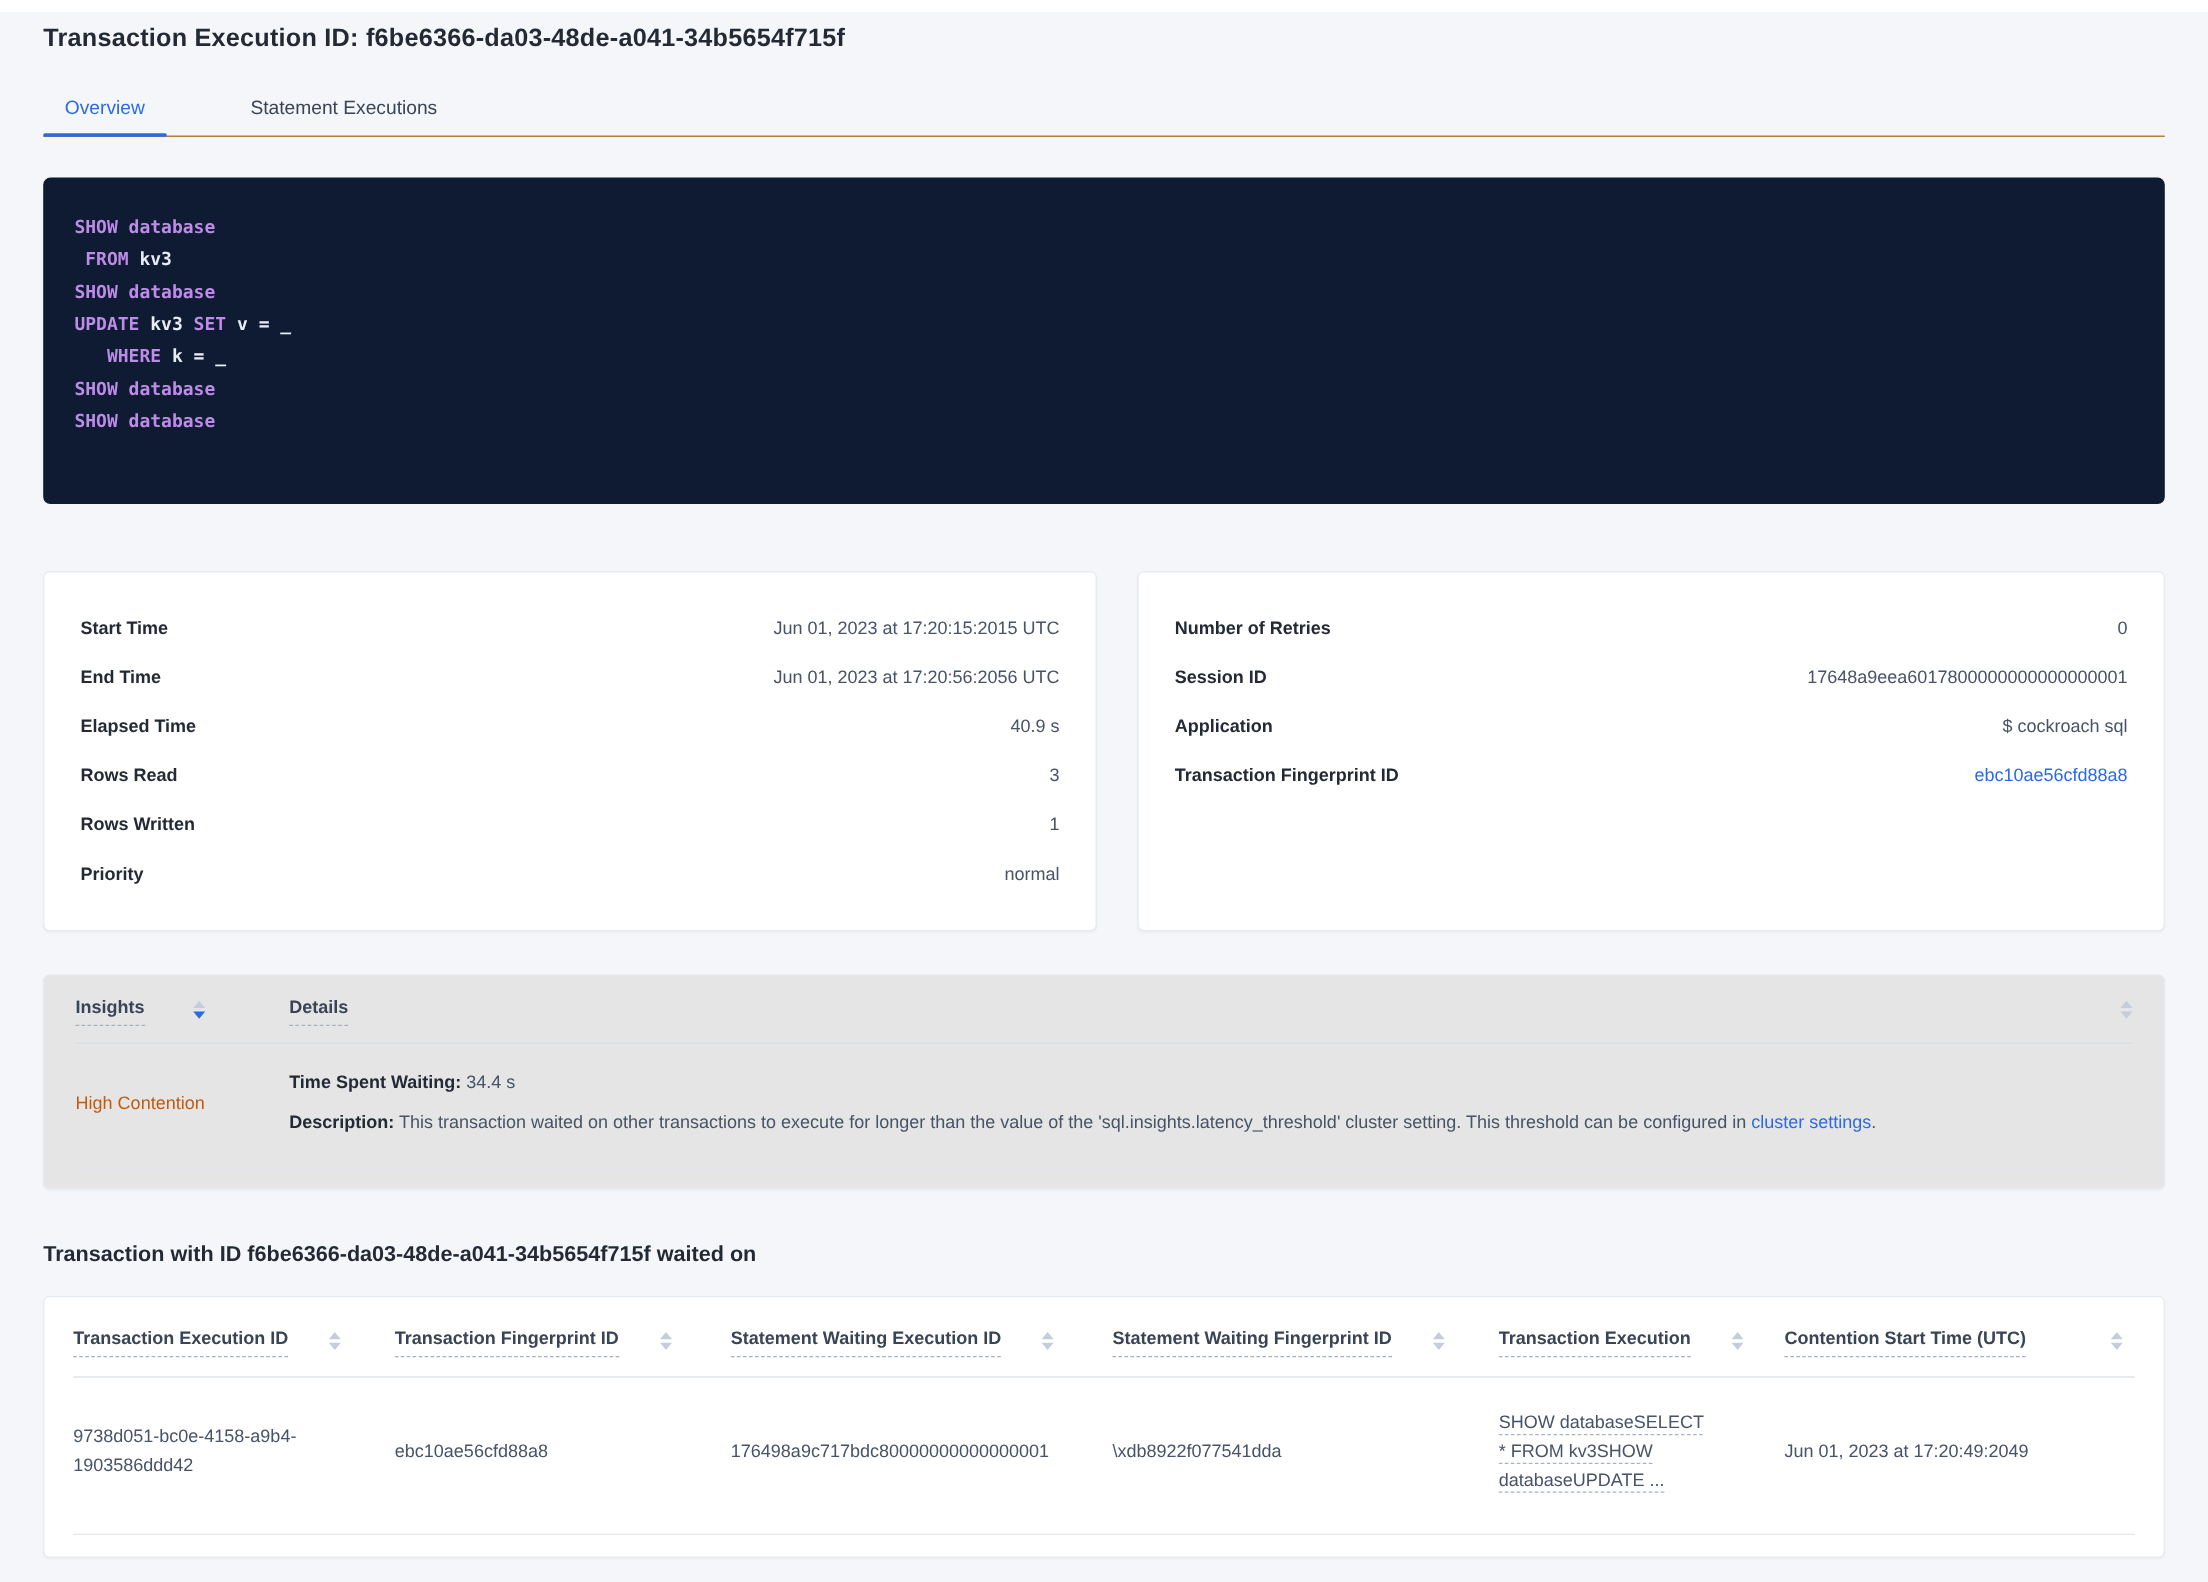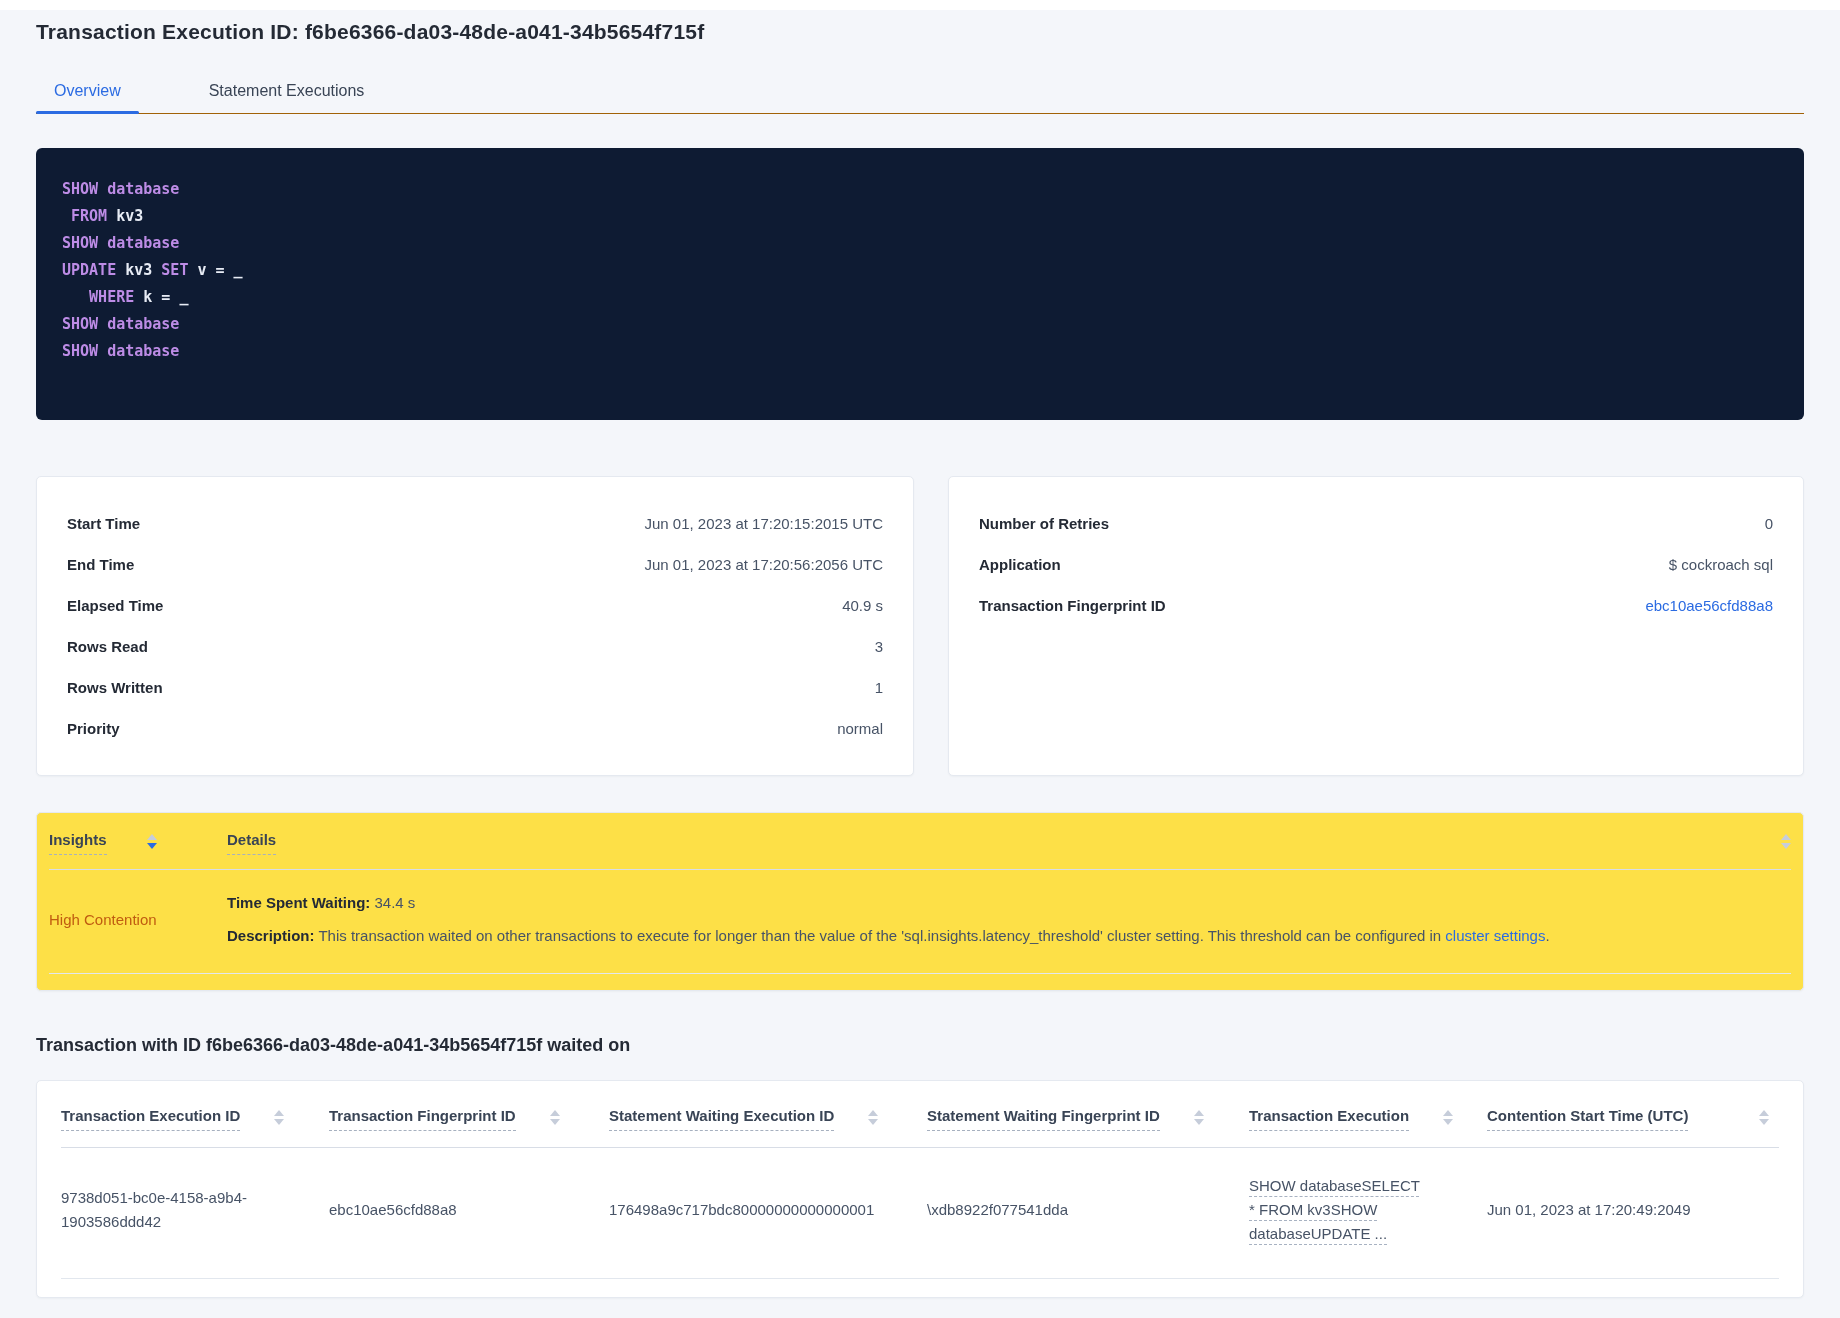--- a/index.html
+++ b/index.html
@@ -29,21 +29,21 @@
 
   .cards { display:flex; gap:34px; margin-top:56px; align-items:stretch; }
   .card { background:#fff; border:1px solid #e5e9f0; border-radius:5px; box-shadow:0 1px 2px rgba(36,42,53,.04); }
   .card-left { width:878px; padding:26px 30px; }
   .card-right { flex:1; padding:26px 30px; }
   .summary-row { display:flex; justify-content:space-between; align-items:center; height:41px; font-size:15px; }
   .summary-label { font-weight:700; color:#242a35; }
   .summary-value { color:#475366; }
   .summary-value.link { color:var(--accent,#2b6be2); cursor:pointer; }
 
-  .insights-card { margin-top:36px; background:#fde047; border:1px solid #e5e9f0; border-radius:5px; padding:0 12px 16px; box-shadow:0 1px 2px rgba(36,42,53,.04); }
+  .insights-card { margin-top:36px; background:#e5e5e5; border:1px solid #e5e9f0; border-radius:5px; padding:0 26px 16px; box-shadow:0 1px 2px rgba(36,42,53,.04); }
   .itable-head { display:flex; align-items:flex-start; padding:18px 0 14px; border-bottom:1px solid #d8dde6; }
   .th { display:flex; align-items:flex-start; }
   .th-label { font-size:15px; font-weight:700; color:#394455; border-bottom:1px dashed #a6b0bf; padding-bottom:6px; cursor:pointer; white-space:nowrap; }
   .col-insights { width:178px; }
   .col-insights .sort-icon { margin-left:40px; margin-top:3px; }
   .col-details { flex:1; }
   .head-right { margin-left:auto; margin-top:3px; }
 
   .sort-icon { display:inline-flex; flex-direction:column; gap:3px; cursor:pointer; }
   .sort-icon i { display:block; width:0; height:0; border-left:5px solid transparent; border-right:5px solid transparent; }
@@ -126,20 +126,24 @@
           <span class="summary-label">Priority</span>
           <span class="summary-value">normal</span>
         </div>
       </div>
     <div class="card card-right">
         <div class="summary-row">
           <span class="summary-label">Number of Retries</span>
           <span class="summary-value">0</span>
         </div>
         <div class="summary-row">
+          <span class="summary-label">Session ID</span>
+          <span class="summary-value">17648a9eea6017800000000000000001</span>
+        </div>
+        <div class="summary-row">
           <span class="summary-label">Application</span>
           <span class="summary-value">$ cockroach sql</span>
         </div>
         <div class="summary-row">
           <span class="summary-label">Transaction Fingerprint ID</span>
           <span class="summary-value link">ebc10ae56cfd88a8</span>
         </div>
       </div>
   </div>
 

